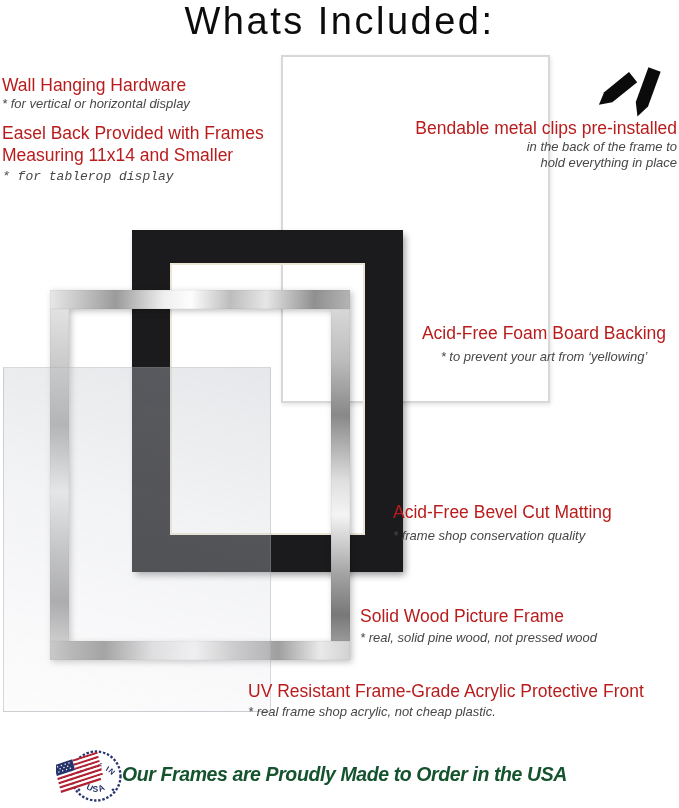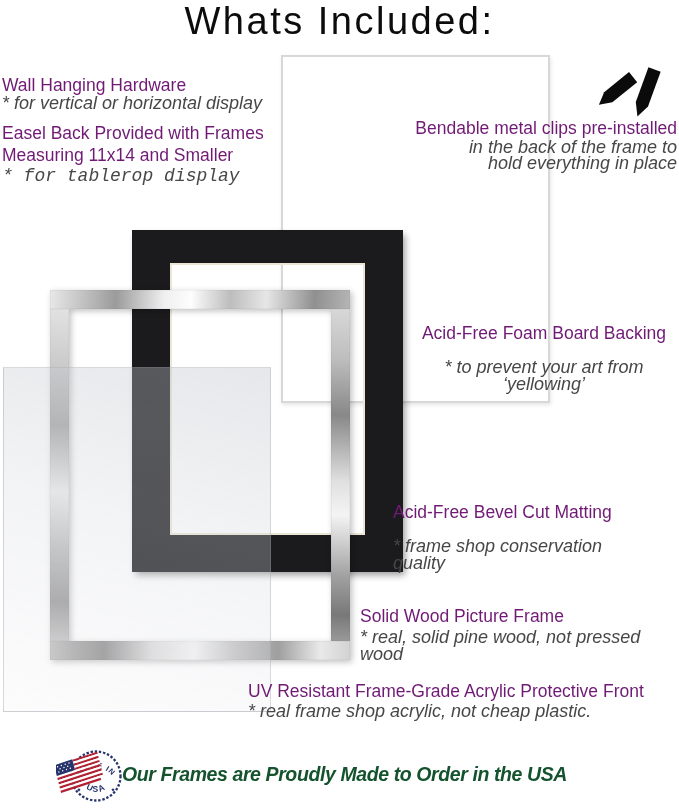--- a/index.html
+++ b/index.html
@@ -47,36 +47,36 @@
   .acrylic{
     position:absolute; left:3px; top:367px; width:268px; height:345px;
     box-sizing:border-box; z-index:4;
     background:linear-gradient(195deg, rgba(190,193,200,0.38) 0%, rgba(215,217,222,0.30) 45%, rgba(242,242,246,0.22) 100%);
     border:1px solid rgba(150,153,160,0.35);
   }
   
   .clips{position:absolute; left:588px; top:60px; width:92px; height:66px; z-index:5;}
   
   .blk{position:absolute; z-index:6;}
-  .label{font-size:17.5px; line-height:20px; color:#701a75;}
+  .label{font-size:17.5px; line-height:20px; color:#b91c1c;}
   .label-2l{line-height:22px;}
-  .note{font-style:italic; font-size:18px; line-height:17px; color:#474747;}
+  .note{font-style:italic; font-size:13px; line-height:17px; color:#474747;}
   .blk-wall{left:2px; top:75px;}
   .blk-easel{left:2px; top:122px;}
   .blk-easel .note{margin-top:2px;font-family:Liberation Mono, monospace;}
   .blk-clips-text{right:2px; top:118px; text-align:right;}
   .blk-clips-text .note{line-height:16px;}
   .blk-clips-text .note-first{margin-top:1px;}
   .blk-foam{left:414px; top:323px; width:260px; text-align:center;}
   .blk-matting{left:393px; top:502px; width:260px; }
   .blk-wood{left:360px; top:606px;}
   .blk-wood .note{margin-top:3px;}
   .blk-uv{left:248px; top:681px;}
   .blk-uv .note{margin-top:2px;}
-  .blk-foam .note, .blk-matting .note{margin-top:16px;}
+  .blk-foam .note, .blk-matting .note{margin-top:5px;}
   
   .badge{position:absolute; left:56px; top:746px; width:66px; height:62px; z-index:6;}
   .footer-text{
     position:absolute; left:122px; top:763px; z-index:6;
     font-size:19.5px; font-weight:700; font-style:italic; letter-spacing:-0.4px;
     color:#14532d; white-space:nowrap;
   }
 </style>
 </head>
 <body>

